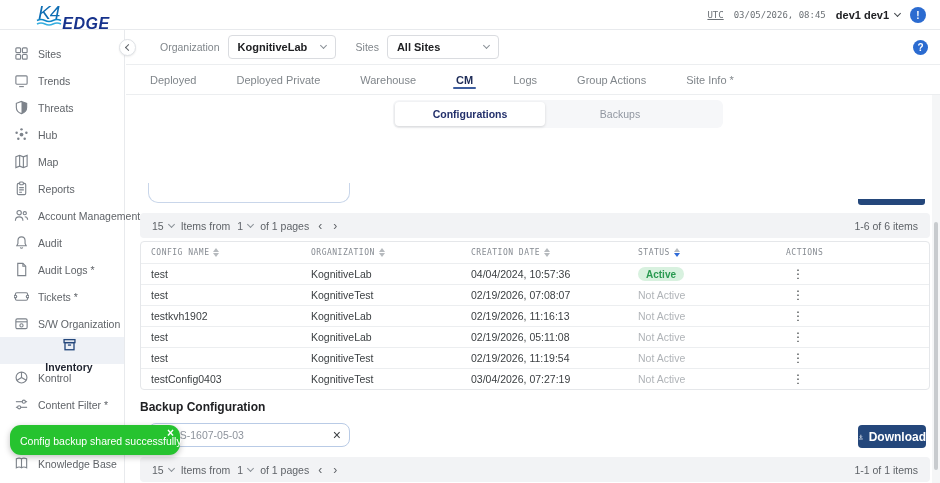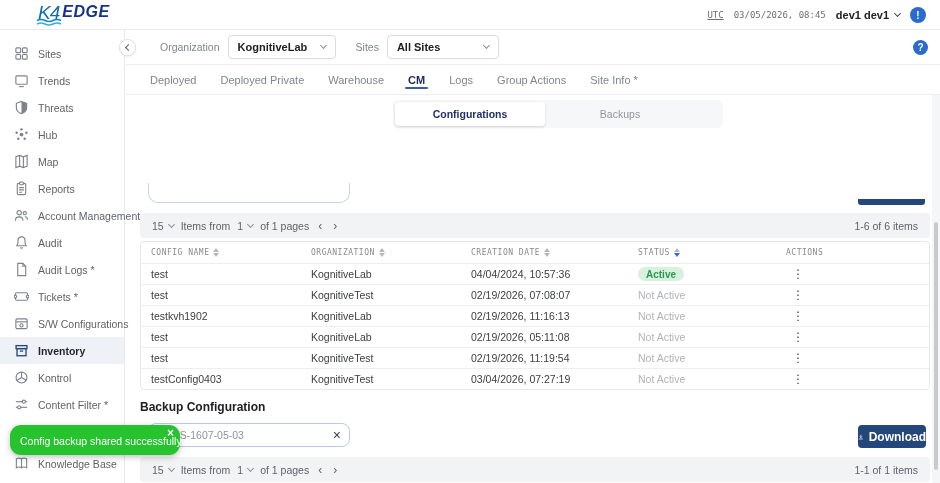--- a/index.html
+++ b/index.html
@@ -5,48 +5,48 @@
   * { margin:0; padding:0; box-sizing:border-box; }
   html,body { width:940px; height:483px; }
   body { position:relative; font-family:"Liberation Sans",sans-serif; background:#fff; overflow:hidden; color:#3c4043; }
 
   
   .topbar { position:absolute; left:0; top:0; width:940px; height:30px; background:#fff; border-bottom:1px solid #e8eaed; z-index:6; }
   .logo { position:absolute; left:38px; top:2px; display:flex; align-items:flex-start; cursor:pointer; }
   .k4wrap { position:relative; }
   .k4 { font-size:19px; font-weight:normal; font-style:italic; color:#0e6db3; letter-spacing:-1px; }
   .waves { position:absolute; left:-2px; top:16px; }
-  .edge { font-size:16px; font-weight:bold; font-style:italic; color:#16328c; margin-left:3px; margin-top:1px; letter-spacing:.5px; }
+  .edge { font-size:16px; font-weight:bold; font-style:italic; color:#16328c; margin-left:3px; margin-top:13px; letter-spacing:.5px; }
   .top-right { position:absolute; right:14px; top:0; height:30px; display:flex; align-items:center; gap:10px; }
   .utc { font-size:9px; color:#6b7075; text-decoration:underline; font-family:"DejaVu Sans Mono",monospace; }
   .dtime { font-size:9px; color:#6b7075; font-family:"DejaVu Sans Mono",monospace; }
   .uname { font-size:11px; font-weight:bold; color:#202124; display:flex; align-items:center; gap:6px; cursor:pointer; }
   .chev { width:5px; height:5px; border-right:1.5px solid #44484e; border-bottom:1.5px solid #44484e; transform:rotate(45deg); margin-top:-3px; }
   .chev.gray { border-color:#8a9097; }
   .badge { width:16px; height:16px; border-radius:50%; background:#2b6bd0; color:#fff; font-size:10px; font-weight:bold; display:flex; align-items:center; justify-content:center; cursor:pointer; }
 
   
   .sidebar { position:absolute; left:0; top:30px; width:125px; bottom:0; background:#fff; border-right:1px solid #e8eaed; z-index:2; padding-top:10px; }
   .side-item { height:27px; display:flex; align-items:center; gap:9px; padding-left:14px; font-size:10.5px; color:#5f6368; cursor:pointer; white-space:nowrap; }
   .side-item svg { flex:0 0 auto; }
-  .side-item.active { background:#eef1f6; color:#1f2430; font-weight:bold; }
+  .side-item.active { background:#eef1f6; color:#1f2430; font-weight:bold;flex-direction:column; }
   .side-bottom { position:absolute; left:0; right:1px; bottom:6px; }
   .collapse-btn { position:absolute; left:119px; top:39px; width:17px; height:17px; border-radius:50%; background:#fff; border:1px solid #dfe2e6; box-shadow:0 1px 2px rgba(0,0,0,.08); z-index:7; display:flex; align-items:center; justify-content:center; cursor:pointer; }
   .collapse-btn i { width:5px; height:5px; border-left:1.5px solid #5f6368; border-bottom:1.5px solid #5f6368; transform:rotate(45deg); margin-left:2px; }
 
   
   .main { position:absolute; left:126px; top:30px; right:0; bottom:0; background:#fff; }
   .filterbar { height:35px; border-bottom:1px solid #eceef0; display:flex; align-items:center; padding-left:34px; gap:8px; }
   .flabel { font-size:10.5px; color:#80868b; }
   .selbox { border:1px solid #dadce0; border-radius:4px; height:24px; display:flex; align-items:center; justify-content:space-between; padding:0 9px; font-size:11px; font-weight:bold; color:#202124; cursor:pointer; background:#fff; }
   .selbox.org { width:108px; margin-right:12px; }
   .selbox.sites { width:112px; }
   .help { margin-left:auto; margin-right:12px; width:15px; height:15px; border-radius:50%; background:#2b6bd0; color:#fff; font-size:10px; font-weight:bold; display:flex; align-items:center; justify-content:center; cursor:pointer; }
 
-  .tabsbar { height:30px; border-bottom:1px solid #eceef0; display:flex; gap:24px; padding-left:24px; align-items:stretch; font-size:11px; color:#80868b; }
+  .tabsbar { height:30px; border-bottom:1px solid #eceef0; display:flex; gap:40px; padding-left:24px; align-items:stretch; font-size:11px; color:#80868b; }
   .tab { display:flex; align-items:center; cursor:pointer; position:relative; white-space:nowrap; }
   .tab.active { color:#1d2b57; font-weight:bold; }
   .tab.active::after { content:''; position:absolute; left:-3px; right:-3px; bottom:5px; height:2px; background:#3d5d9e; border-radius:1px; }
 
   .content { position:relative; }
 
   .segment { position:absolute; left:267px; top:5px; width:330px; height:28px; background:#f6f7f9; border-radius:6px; display:flex; }
   .seg-on { width:150px; margin:2px 0 2px 2px; background:#fff; border-radius:4px; box-shadow:0 1px 3px rgba(0,0,0,.14); font-size:10.5px; font-weight:bold; color:#23306b; display:flex; align-items:center; justify-content:center; cursor:pointer; }
   .seg-off { width:150px; font-size:10.5px; color:#9096a0; display:flex; align-items:center; justify-content:center; cursor:pointer; }
 
@@ -216,21 +216,21 @@
     <span>Tickets *</span>
   </div>
   <div class="side-item">
     <svg width="15" height="15" viewBox="0 0 16 16">
         <g stroke="#7d838b" stroke-width="1.2" fill="none">
           <rect x="2" y="3" width="12" height="10.5" rx="1.5"></rect>
           <path d="M2 6.2h12"></path>
           <circle cx="8" cy="10" r="1.7"></circle>
         </g>
       </svg>
-    <span>S/W Configurations</span>
+    <span>S/W Organization</span>
   </div>
   <div class="side-item active">
     <svg width="15" height="15" viewBox="0 0 16 16">
         <g stroke="#24477b" stroke-width="1.4" fill="none">
           <rect x="2.2" y="2.8" width="11.6" height="3.2"></rect>
           <rect x="3.2" y="6" width="9.6" height="7.6"></rect>
           <path d="M6.3 8.6h3.4"></path>
         </g>
       </svg>
     <span>Inventory</span>

